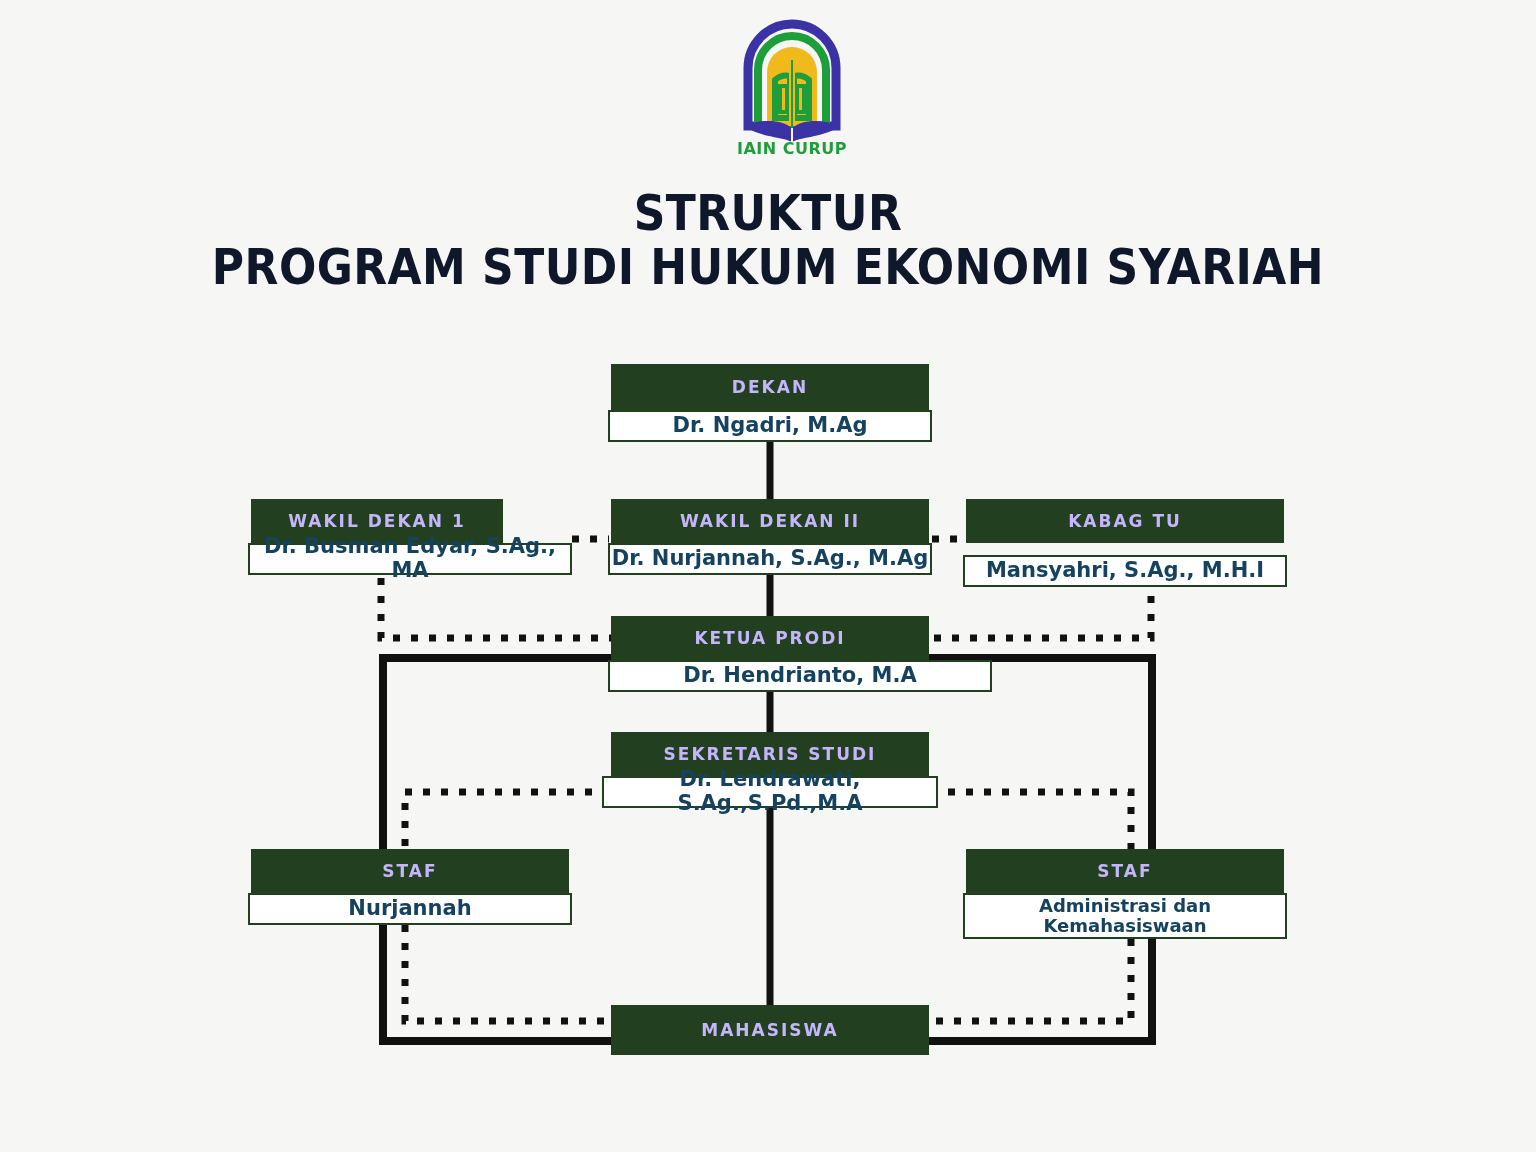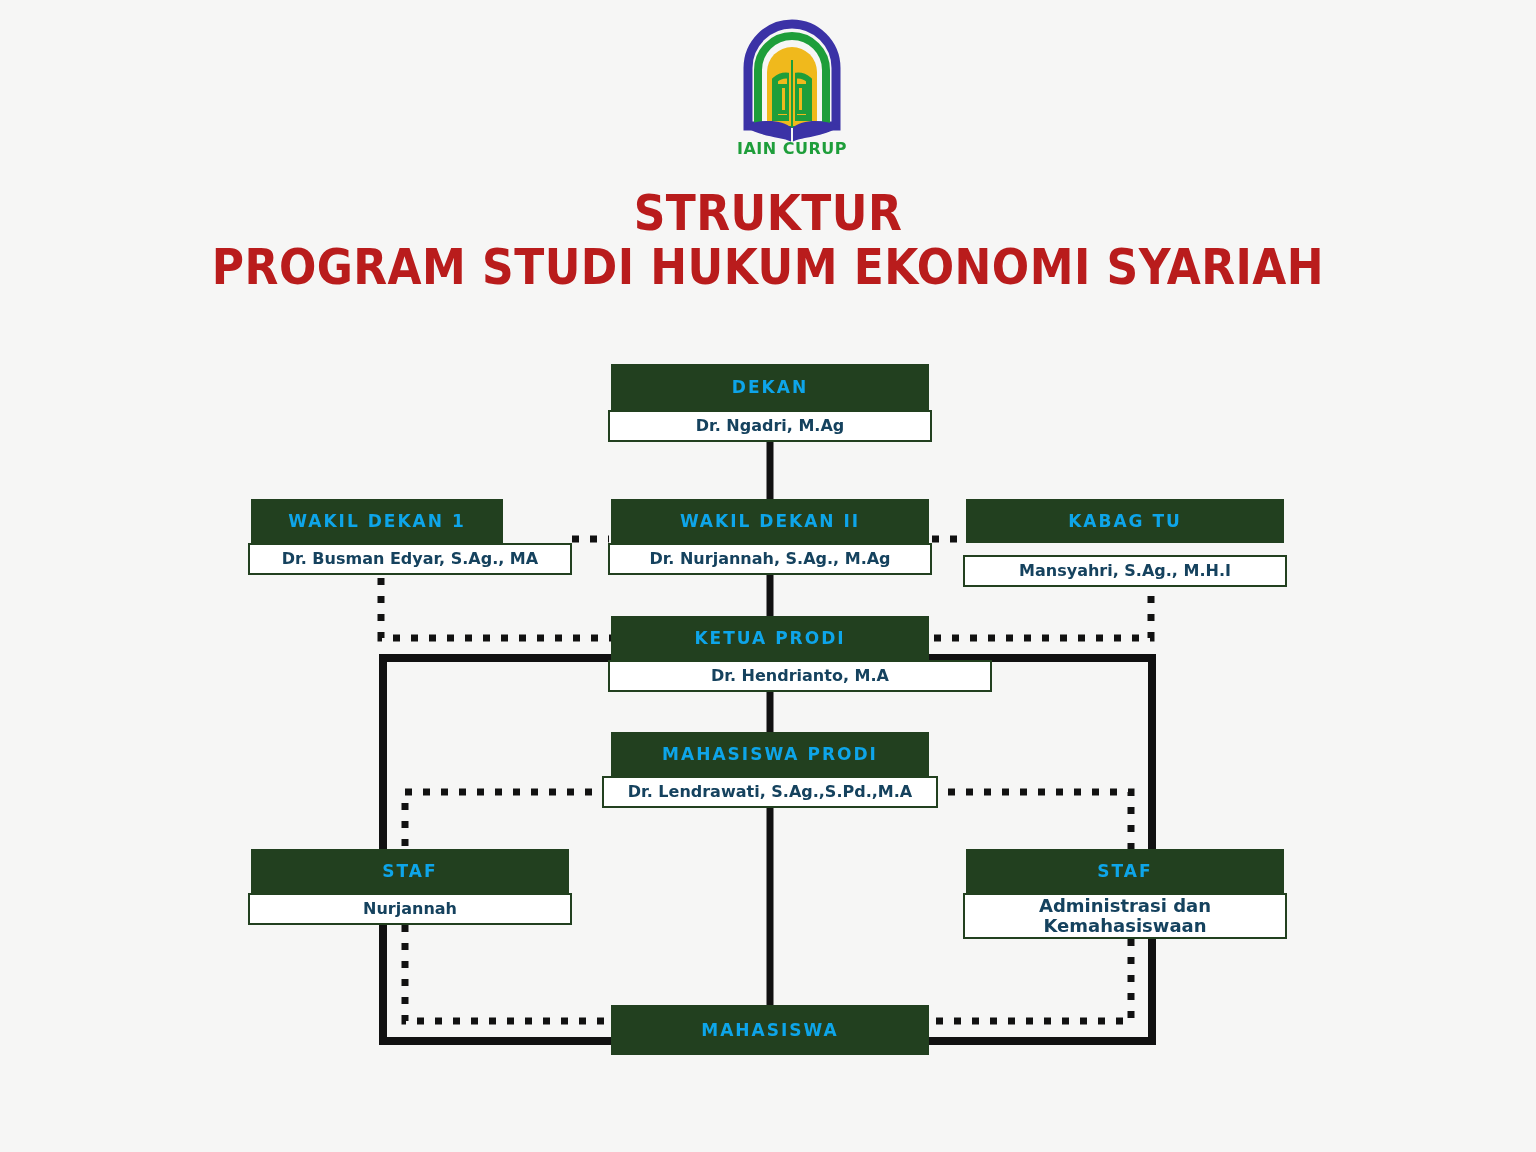--- a/index.html
+++ b/index.html
@@ -30,21 +30,21 @@
   }
   #logo-wrap svg { display: block; }
 
   
   #title-block {
     position: absolute;
     left: 0;
     top: 186px;
     width: 1536px;
     text-align: center;
-    color: #b91c1c;
+    color: #0f172a;
     font-family: "DejaVu Sans", "Liberation Sans", sans-serif;
     font-weight: bold;
     line-height: 1.08;
     letter-spacing: 0.5px;
   }
   #title-line1 {
     display: block;
     font-size: 50px;
     transform: scaleX(0.88);
   }
@@ -63,36 +63,36 @@
   }
 
   
   .node {
     position: absolute;
     box-sizing: border-box;
     z-index: 5;
   }
   .node-head {
     background: #22401f;
-    color: #0ea5e9;
+    color: #c4b5fd;
     font-weight: bold;
     font-size: 17px;
     letter-spacing: 2.0px;
     text-align: center;
     display: flex;
     align-items: center;
     justify-content: center;
     box-sizing: border-box;
   }
   .node-name {
     background: #ffffff;
     border: 2px solid #22401f;
     color: #15425e;
     font-weight: bold;
-    font-size: 16px;
+    font-size: 21px;
     text-align: center;
     display: flex;
     align-items: center;
     justify-content: center;
     box-sizing: border-box;
     line-height: 1.12;
     white-space: pre-line;
     position: relative;
     z-index: 6;
   }
@@ -216,21 +216,21 @@
     <div class="node-head">KABAG TU</div>
     <div class="node-name">Mansyahri, S.Ag., M.H.I</div>
   </div>
 
   <div class="node" id="node-ketua">
     <div class="node-head">KETUA PRODI</div>
     <div class="node-name">Dr. Hendrianto, M.A</div>
   </div>
 
   <div class="node" id="node-sekretaris">
-    <div class="node-head">MAHASISWA PRODI</div>
+    <div class="node-head">SEKRETARIS STUDI</div>
     <div class="node-name">Dr. Lendrawati, S.Ag.,S.Pd.,M.A</div>
   </div>
 
   <div class="node" id="node-staf-akad">
     <div class="node-head">STAF</div>
     <div class="node-name">Nurjannah</div>
   </div>
 
   <div class="node" id="node-staf-admin">
     <div class="node-head">STAF</div>

